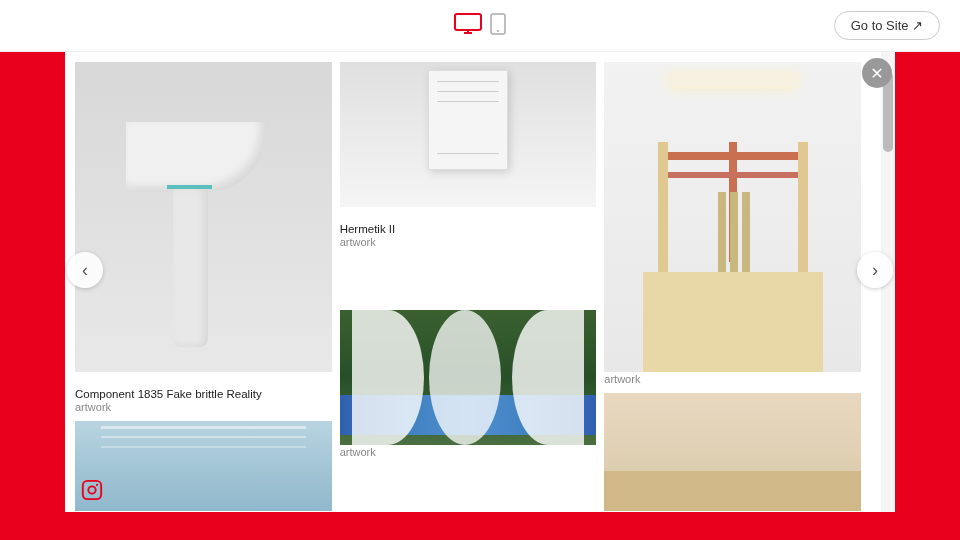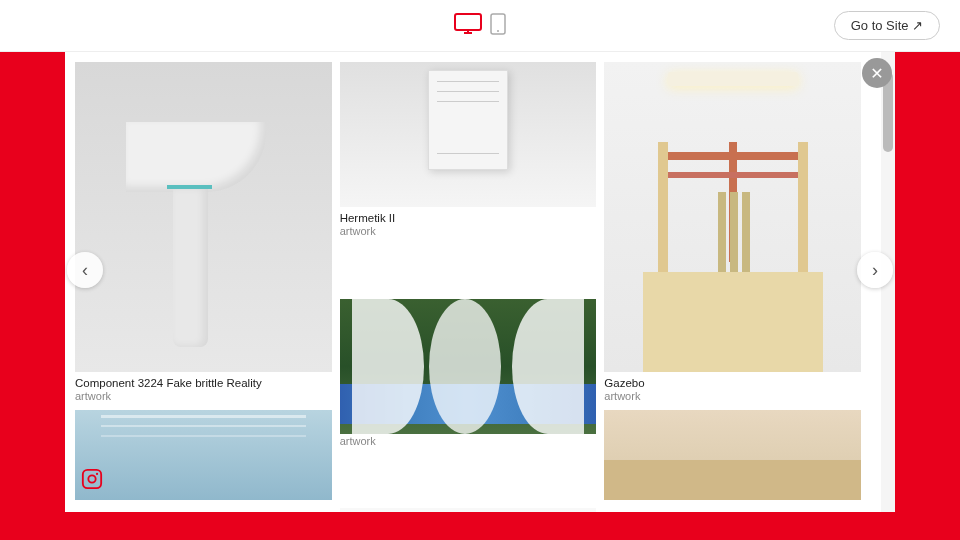--- a/index.html
+++ b/index.html
@@ -197,21 +197,21 @@
     .artwork-image {
       width: 100%;
       background: #e8e8e8;
       overflow: hidden;
       position: relative;
     }
 
     .item-title {
       font-size: 11.5px;
       color: #222;
-      margin-top: 5px;
+      margin-top: 16px;
       font-weight: 400;
     }
 
     .item-type {
       font-size: 11px;
       color: #888;
       margin-top: 1px;
     }
 
     
@@ -333,21 +333,21 @@
 
         <div style="position:absolute;top:0;left:0;right:0;bottom:0;background:linear-gradient(180deg,#d8d8d8 0%,#e8e8e8 100%);">
 
           <div style="position:absolute;top:60px;left:20%;width:140px;height:70px;background:#f0f0f0;border-radius:0 0 60px 0;box-shadow:inset -5px -5px 10px rgba(0,0,0,0.1);"></div>
 
           <div style="position:absolute;top:125px;left:38%;width:35px;height:160px;background:#e8e8e8;border-radius:2px 2px 8px 8px;box-shadow:inset -4px 0 8px rgba(0,0,0,0.08);"></div>
 
           <div style="position:absolute;top:123px;left:36%;width:45px;height:4px;background:#5abfbf;"></div>
         </div>
       </div>
-      <div class="item-title">Component 3224 Fake brittle Reality</div>
+      <div class="item-title">Component 1835 Fake brittle Reality</div>
       <div class="item-type">artwork</div>
 
       <div class="artwork-image img-bottom-left" style="margin-top:8px;flex:1;min-height:90px;">
 
         <div style="position:absolute;top:0;left:0;right:0;bottom:0;background:linear-gradient(180deg,#b8d4e0 0%,#90b8cc 100%);">
           <div style="position:absolute;top:5px;left:10%;right:10%;height:3px;background:rgba(255,255,255,0.5);"></div>
           <div style="position:absolute;top:15px;left:10%;right:10%;height:2px;background:rgba(255,255,255,0.4);"></div>
           <div style="position:absolute;top:25px;left:10%;right:10%;height:2px;background:rgba(255,255,255,0.3);"></div>
         </div>
 
@@ -391,21 +391,20 @@
           <div style="position:absolute;bottom:0px;left:50%;transform:translateX(-50%);width:180px;height:100px;background:#e8d8a8;"></div>
 
           <div style="position:absolute;bottom:100px;left:calc(50% - 75px);width:10px;height:130px;background:#e0c890;"></div>
           <div style="position:absolute;bottom:100px;right:calc(50% - 75px);width:10px;height:130px;background:#e0c890;"></div>
 
           <div style="position:absolute;bottom:100px;left:calc(50% - 15px);width:8px;height:80px;background:#c8b880;"></div>
           <div style="position:absolute;bottom:100px;left:calc(50% - 3px);width:8px;height:80px;background:#c8b880;"></div>
           <div style="position:absolute;bottom:100px;left:calc(50% + 9px);width:8px;height:80px;background:#c8b880;"></div>
         </div>
       </div>
-      <div class="item-title">Gazebo</div>
       <div class="item-type">artwork</div>
 
       <div class="artwork-image img-bottom-right" style="margin-top:8px;flex:1;min-height:90px;">
         <div style="position:absolute;top:0;left:0;right:0;bottom:0;background:linear-gradient(180deg,#e8d8c0 0%,#d8c8a8 100%);">
           <div style="position:absolute;bottom:0;left:0;right:0;height:40px;background:#d0b888;"></div>
         </div>
       </div>
     </div>
 
     <div class="grid-item">

